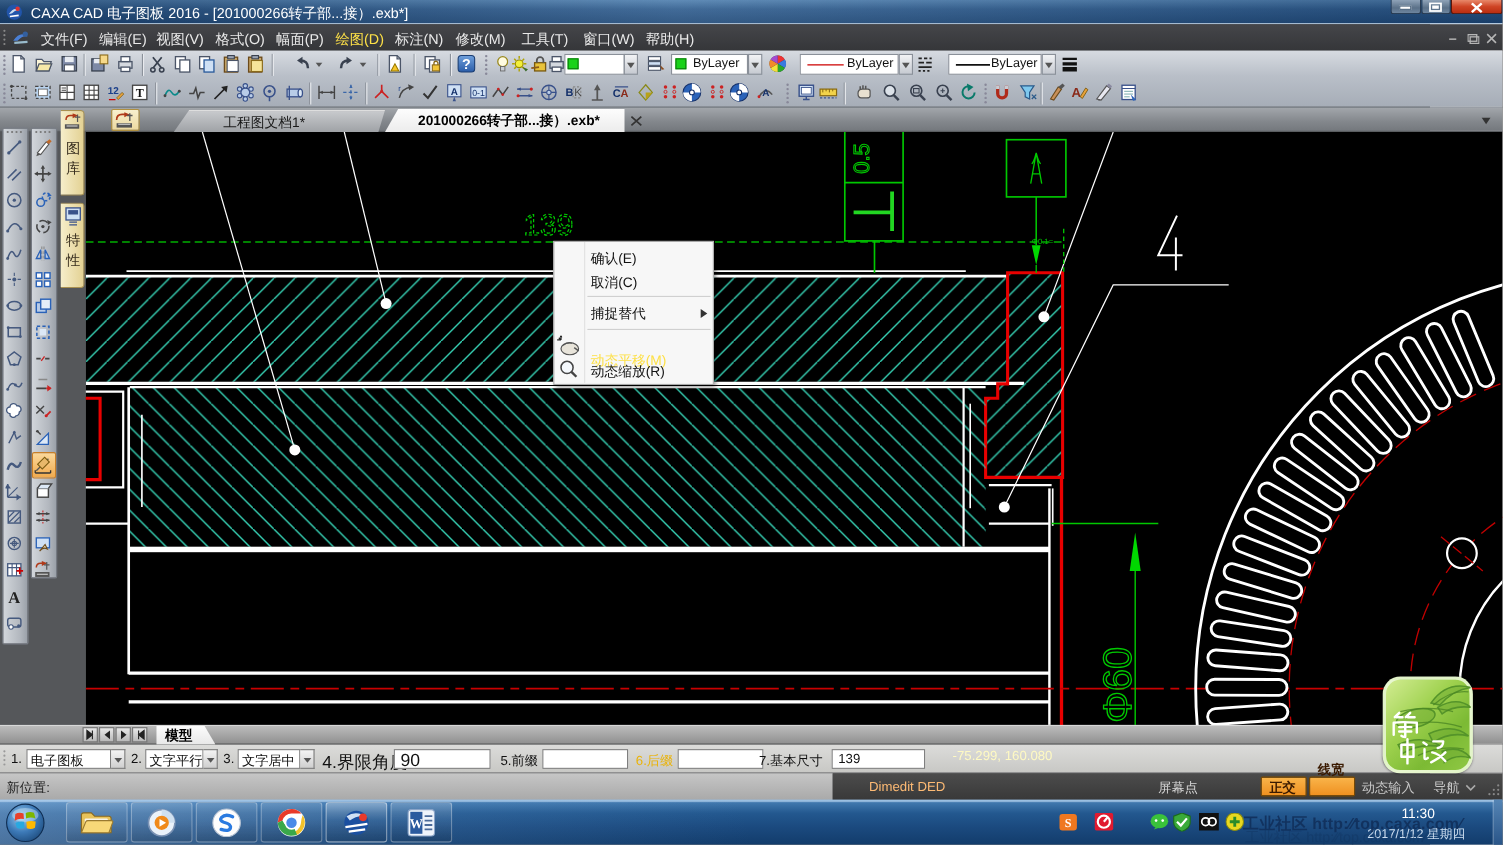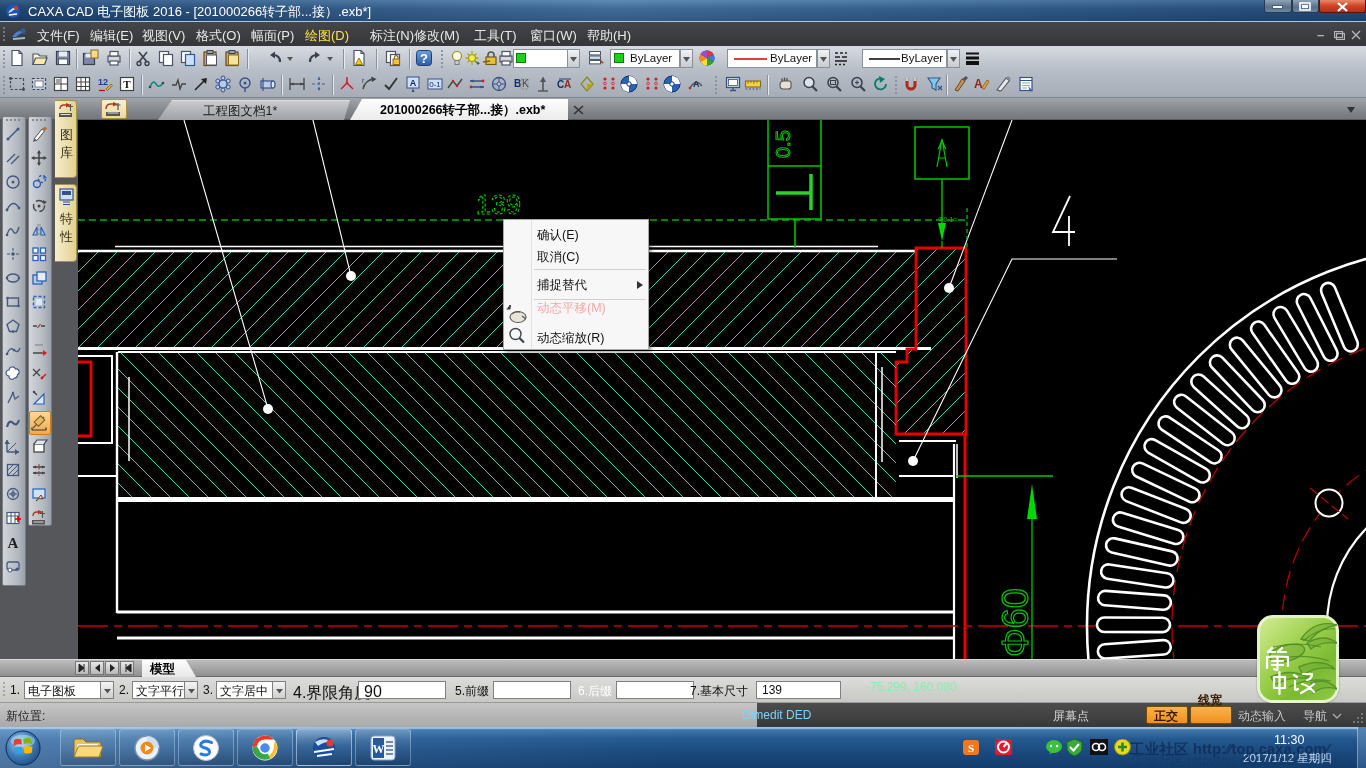--- a/index.html
+++ b/index.html
@@ -39,21 +39,21 @@
       <path d="M2 12 Q9 2 16 9 Q12 6 6 12 Z" fill="#4a7fd4"></path>
       <path d="M3 14 L15 13" stroke="#9bc" stroke-width="2"></path>
       <circle cx="13" cy="6" r="2.4" fill="#335f9e"></circle>
     </svg>
 <div class="abs" style="left:37px;top:27px;white-space:nowrap;font-size:13px;color:#e9e9e9;">文件(F)</div>
 <div class="abs" style="left:90px;top:27px;white-space:nowrap;font-size:13px;color:#e9e9e9;">编辑(E)</div>
 <div class="abs" style="left:142px;top:27px;white-space:nowrap;font-size:13px;color:#e9e9e9;">视图(V)</div>
 <div class="abs" style="left:196px;top:27px;white-space:nowrap;font-size:13px;color:#e9e9e9;">格式(O)</div>
 <div class="abs" style="left:251px;top:27px;white-space:nowrap;font-size:13px;color:#e9e9e9;">幅面(P)</div>
 <div class="abs" style="left:305px;top:27px;white-space:nowrap;font-size:13px;color:#fde047;">绘图(D)</div>
-<div class="abs" style="left:370px;top:27px;white-space:nowrap;font-size:13px;color:#e9e9e9;">标注(N)</div>
+<div class="abs" style="left:359px;top:27px;white-space:nowrap;font-size:13px;color:#e9e9e9;">标注(N)</div>
 <div class="abs" style="left:414px;top:27px;white-space:nowrap;font-size:13px;color:#e9e9e9;">修改(M)</div>
 <div class="abs" style="left:474px;top:27px;white-space:nowrap;font-size:13px;color:#e9e9e9;">工具(T)</div>
 <div class="abs" style="left:530px;top:27px;white-space:nowrap;font-size:13px;color:#e9e9e9;">窗口(W)</div>
 <div class="abs" style="left:587px;top:27px;white-space:nowrap;font-size:13px;color:#e9e9e9;">帮助(H)</div>
 <div class="abs" style="left:1317px;top:27px;white-space:nowrap;font-size:13px;color:#b5b5b5;font-weight:bold">–</div>
 <svg class="abs" style="left:1334px;top:31px;" width="11" height="9" viewBox="0 0 11 9">
       <rect x="2.5" y="2.5" width="8" height="6" fill="none" stroke="#b5b5b5" stroke-width="1.2"></rect>
       <rect x="0.5" y="0.5" width="8" height="6" fill="none" stroke="#b5b5b5" stroke-width="1.2"></rect>
     </svg>
 <svg class="abs" style="left:1351px;top:30px;" width="10" height="10" viewBox="0 0 10 10">
@@ -860,21 +860,21 @@
 <div class="abs" style="left:503px;top:219px;width:146px;height:131px;background:#f7f7f7;border:1px solid #a8a8a8;box-shadow:2px 2px 4px rgba(0,0,0,.45);"></div>
 <div class="abs" style="left:531px;top:220px;width:1px;height:128px;background:#e0e0e0;"></div>
 <div class="abs" style="left:537px;top:227px;white-space:nowrap;font-size:12.5px;color:#111;">确认(E)</div>
 <div class="abs" style="left:537px;top:249px;white-space:nowrap;font-size:12.5px;color:#111;">取消(C)</div>
 <div class="abs" style="left:534px;top:269px;width:112px;height:1px;background:#d0d0d0;"></div>
 <div class="abs" style="left:537px;top:277px;white-space:nowrap;font-size:12.5px;color:#111;">捕捉替代</div>
 <svg class="abs" style="left:636px;top:280px;" width="8" height="10" viewBox="0 0 8 10">
       <path d="M1 1 L7 5 L1 9 Z" fill="#333"></path>
     </svg>
 <div class="abs" style="left:534px;top:299px;width:112px;height:1px;background:#d0d0d0;"></div>
-<div class="abs" style="left:537px;top:300px;white-space:nowrap;font-size:12.5px;color:#fca5a5;">动态平移(M)</div>
+<div class="abs" style="left:537px;top:320px;white-space:nowrap;font-size:12.5px;color:#fde047;">动态平移(M)</div>
 <div class="abs" style="left:537px;top:330px;white-space:nowrap;font-size:12.5px;color:#111;">动态缩放(R)</div>
 <svg class="abs" style="left:506px;top:305px;" width="22" height="19" viewBox="0 0 22 19">
       <ellipse cx="12" cy="12" rx="8" ry="5.5" fill="#e8e4da" stroke="#555" stroke-width="1.1"></ellipse>
       <path d="M6 9 Q9 6 14 7" fill="none" stroke="#555"></path>
       <path d="M16 11 L20 14" stroke="#555" stroke-width="1.2"></path>
       <path d="M4 4 V0.5 M4 4 H0.5 M4 4 L2 2" stroke="#222" stroke-width="1.1"></path>
       <path d="M4 -1 L2.8 1.5 H5.2 Z" fill="#222"></path>
     </svg>
 <svg class="abs" style="left:508px;top:327px;" width="18" height="18" viewBox="0 0 18 18">
       <circle cx="7.5" cy="7" r="5.5" fill="#f4f8fc" stroke="#444" stroke-width="1.4"></circle>
@@ -927,30 +927,30 @@
 <div class="abs" style="left:220px;top:683px;white-space:nowrap;font-size:12px;color:#111;">文字居中</div>
 <div class="abs" style="left:273px;top:681px;width:13px;height:18px;background:linear-gradient(#f4f4f4,#cfcfcf);border:1px solid #7f7f7f;border-left:none;"></div>
 <svg class="abs" style="left:275px;top:688px;" width="10" height="6" viewBox="0 0 10 6">
       <path d="M1 1 L8 1 L4.5 5.5 Z" fill="#555"></path>
     </svg>
 <div class="abs" style="left:293px;top:683px;white-space:nowrap;font-size:16px;color:#111;">4.界限角度</div>
 <div class="abs" style="left:358px;top:681px;width:88px;height:18px;background:#fff;border:1px solid #7f7f7f;"></div>
 <div class="abs" style="left:364px;top:683px;white-space:nowrap;font-size:16px;color:#111;">90</div>
 <div class="abs" style="left:455px;top:683px;white-space:nowrap;font-size:12px;color:#111;">5.前缀</div>
 <div class="abs" style="left:493px;top:681px;width:78px;height:18px;background:#fff;border:1px solid #7f7f7f;"></div>
-<div class="abs" style="left:578px;top:683px;white-space:nowrap;font-size:12px;color:#ffffff;">6.后缀</div>
+<div class="abs" style="left:578px;top:683px;white-space:nowrap;font-size:12px;color:#eab308;">6.后缀</div>
 <div class="abs" style="left:616px;top:681px;width:78px;height:18px;background:#fff;border:1px solid #7f7f7f;"></div>
 <div class="abs" style="left:690px;top:683px;white-space:nowrap;font-size:12px;color:#111;">7.基本尺寸</div>
 <div class="abs" style="left:756px;top:681px;width:85px;height:18px;background:#fff;border:1px solid #7f7f7f;"></div>
 <div class="abs" style="left:762px;top:683px;white-space:nowrap;font-size:12px;color:#111;">139</div>
 <div class="abs" style="left:0px;top:703px;width:757px;height:25px;background:linear-gradient(#c6c6c6,#a8a8a8);"></div>
 <div class="abs" style="left:6px;top:708px;white-space:nowrap;font-size:12px;color:#222;">新位置:</div>
 <div class="abs" style="left:757px;top:703px;width:609px;height:25px;background:linear-gradient(#4c4c4c,#383838);"></div>
-<div class="abs" style="left:742px;top:708px;white-space:nowrap;font-size:12px;color:#7dd3fc;">Dimedit DED</div>
-<div class="abs" style="left:866px;top:680px;white-space:nowrap;font-size:12px;color:#86efac;">-75.299, 160.080</div>
+<div class="abs" style="left:790px;top:708px;white-space:nowrap;font-size:12px;color:#fdba74;">Dimedit DED</div>
+<div class="abs" style="left:866px;top:680px;white-space:nowrap;font-size:12px;color:#fef9c3;">-75.299, 160.080</div>
 <div class="abs" style="left:1053px;top:708px;white-space:nowrap;font-size:12px;color:#d8d8d8;">屏幕点</div>
 <div class="abs" style="left:1146px;top:706px;width:42px;height:18px;background:linear-gradient(#f9b44a,#ef9020);border:1px solid #7a4a00;border-radius:2px;"></div>
 <div class="abs" style="left:1154px;top:708px;white-space:nowrap;font-size:12px;color:#3a1a00;font-weight:bold;">正交</div>
 <div class="abs" style="left:1190px;top:706px;width:42px;height:18px;background:linear-gradient(#f9b44a,#ef9020);border:1px solid #7a4a00;border-radius:2px;"></div>
 <div class="abs" style="left:1198px;top:692px;white-space:nowrap;font-size:12px;color:#3a1a00;font-weight:bold;">线宽</div>
 <div class="abs" style="left:1238px;top:708px;white-space:nowrap;font-size:12px;color:#c8c8c8;">动态输入</div>
 <div class="abs" style="left:1303px;top:708px;white-space:nowrap;font-size:12px;color:#c8c8c8;">导航</div>
 <svg class="abs" style="left:1332px;top:712px;" width="10" height="8" viewBox="0 0 10 8">
       <path d="M1 2 L5 6 L9 2" fill="none" stroke="#aaa" stroke-width="1.4"></path>
     </svg>

